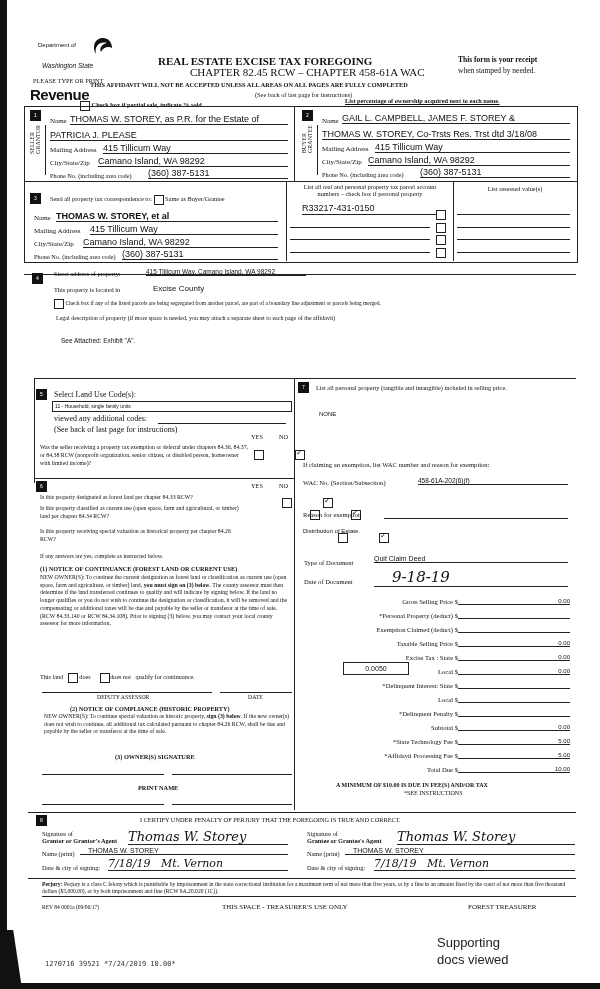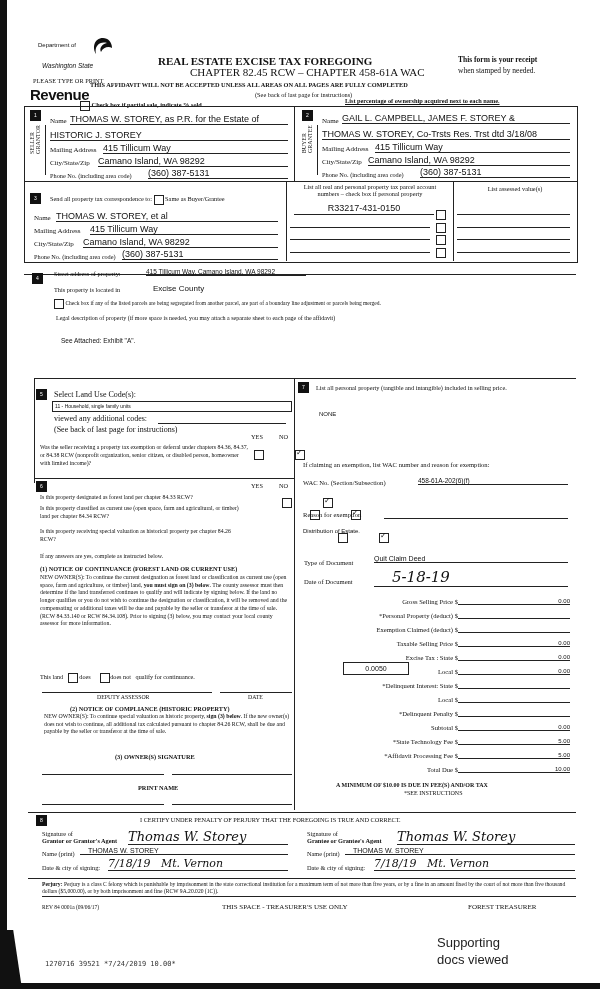--- a/index.html
+++ b/index.html
@@ -59,21 +59,21 @@
 <div class="abs" style="left:286px;top:181px;width:1px;height:80px;background:#222;"></div>
 <div class="abs" style="left:453px;top:181px;width:1px;height:80px;background:#222;"></div>
 
 
 <div class="numbox" style="left:30px;top:110px;">1</div>
 <div class="abs" style="left:29px;top:125px;width:16px;height:50px;border-right:1px solid #222;">
   <span class="vert">SELLER</span><span class="vert">GRANTOR</span>
 </div>
 <div class="abs small" style="left:50px;top:117px;">Name</div>
 <div class="abs fill line" style="left:70px;top:114px;width:218px;">THOMAS W. STOREY, as P.R. for the Estate of</div>
-<div class="abs fill line" style="left:50px;top:130px;width:238px;">HISTORIC J. STOREY</div>
+<div class="abs fill line" style="left:50px;top:130px;width:238px;">PATRICIA J. PLEASE</div>
 <div class="abs small" style="left:50px;top:146px;">Mailing Address</div>
 <div class="abs fill line" style="left:103px;top:143px;width:185px;">415 Tillicum Way</div>
 <div class="abs small" style="left:50px;top:159px;">City/State/Zip</div>
 <div class="abs fill line" style="left:98px;top:156px;width:190px;">Camano Island, WA 98292</div>
 <div class="abs tiny" style="left:50px;top:172px;">Phone No. (including area code)</div>
 <div class="abs fill line" style="left:148px;top:168px;width:140px;">(360) 387-5131</div>
 
 
 <div class="numbox" style="left:302px;top:110px;">2</div>
 <div class="abs" style="left:301px;top:125px;width:16px;height:50px;border-right:1px solid #222;">
@@ -86,37 +86,37 @@
 <div class="abs fill line" style="left:375px;top:142px;width:195px;">415 Tillicum Way</div>
 <div class="abs small" style="left:322px;top:158px;">City/State/Zip</div>
 <div class="abs fill line" style="left:368px;top:155px;width:202px;">Camano Island, WA 98292</div>
 <div class="abs tiny" style="left:322px;top:171px;">Phone No. (including area code)</div>
 <div class="abs fill line" style="left:420px;top:167px;width:150px;">(360) 387-5131</div>
 
 
 <div class="numbox" style="left:30px;top:193px;">3</div>
 <div class="abs tiny" style="left:50px;top:195px;"><span>Send all property tax correspondence to:</span> <span class="chk"></span> <span>Same as Buyer/Grantee</span></div>
 <div class="abs small" style="left:34px;top:214px;">Name</div>
-<div class="abs fill line" style="left:56px;top:211px;width:222px;">THOMAS W. STOREY, et al</div>
+<div class="abs fill line" style="left:56px;top:211px;width:222px;font-weight:bold;">THOMAS W. STOREY, et al</div>
 <div class="abs small" style="left:34px;top:227px;">Mailing Address</div>
 <div class="abs fill line" style="left:90px;top:224px;width:188px;">415 Tillicum Way</div>
 <div class="abs small" style="left:34px;top:240px;">City/State/Zip</div>
 <div class="abs fill line" style="left:83px;top:237px;width:195px;">Camano Island, WA 98292</div>
 <div class="abs tiny" style="left:34px;top:253px;">Phone No. (including area code)</div>
 <div class="abs fill line" style="left:122px;top:249px;width:156px;">(360) 387-5131</div>
 
 
 <div class="abs tiny center" style="left:288px;top:183px;width:164px;">
   <div>List all real and personal property tax parcel account</div>
   <div>numbers – check box if personal property</div>
 </div>
 <div class="abs tiny center" style="left:455px;top:185px;width:120px;">List assessed value(s)</div>
 <div class="abs" style="left:290px;top:203px;width:285px;">
   <div style="position:relative;height:12.5px;">
-    <div class="abs fill line" style="left:4px;top:0;width:140px;height:11px;text-align:center;">R33217-431-0150</div>
+    <div class="abs fill line" style="left:12px;top:0;width:140px;height:11px;">R33217-431-0150</div>
     <span class="abs chk" style="left:146px;top:2px;"></span>
     <div class="abs fill line" style="left:167px;top:0;width:113px;height:11px;"></div>
   </div>
   <div style="position:relative;height:12.5px;">
     <div class="abs fill line" style="left:0;top:0;width:140px;height:11px;"></div>
     <span class="abs chk" style="left:146px;top:2px;"></span>
     <div class="abs fill line" style="left:167px;top:0;width:113px;height:11px;"></div>
   </div>
   <div style="position:relative;height:12.5px;">
     <div class="abs fill line" style="left:0;top:0;width:140px;height:11px;"></div>
@@ -206,21 +206,21 @@
 <div class="abs" style="left:303px;top:461px;font-size:6.6px;">If claiming an exemption, list WAC number and reason for exemption:</div>
 <div class="abs" style="left:303px;top:479px;font-size:6.6px;">WAC No. (Section/Subsection)</div>
 <div class="abs ss line" style="left:418px;top:477px;width:150px;font-size:6.5px;">458-61A-202(6)(f)</div>
 <div class="abs" style="left:303px;top:511px;font-size:6.6px;">Reason for exemption</div>
 <div class="abs line" style="left:384px;top:510px;width:184px;height:8px;"></div>
 <div class="abs ss" style="left:303px;top:528px;font-size:6px;">Distribution of Estate.</div>
 
 <div class="abs" style="left:304px;top:559px;font-size:6.6px;">Type of Document</div>
 <div class="abs ss line" style="left:374px;top:555px;width:194px;font-size:7px;">Quit Claim Deed</div>
 <div class="abs" style="left:304px;top:578px;font-size:6.6px;">Date of Document</div>
-<div class="abs hw line" style="left:374px;top:568px;width:194px;font-size:15px;padding-left:18px;box-sizing:border-box;">5-18-19</div>
+<div class="abs hw line" style="left:374px;top:568px;width:194px;font-size:15px;padding-left:18px;box-sizing:border-box;">9-18-19</div>
 
 <div class="abs" style="left:300px;top:591px;width:272px;">
   <div style="display:flex;height:14px;align-items:flex-end;font-size:6.6px;">
       <div class="right" style="width:158px;">Gross Selling Price $</div>
       <div class="line ss right" style="width:112px;font-size:6px;">0.00</div>
     </div>
   <div style="display:flex;height:14px;align-items:flex-end;font-size:6.6px;">
       <div class="right" style="width:158px;">*Personal Property (deduct) $</div>
       <div class="line ss right" style="width:112px;height:8px;font-size:6px;"></div>
     </div>

